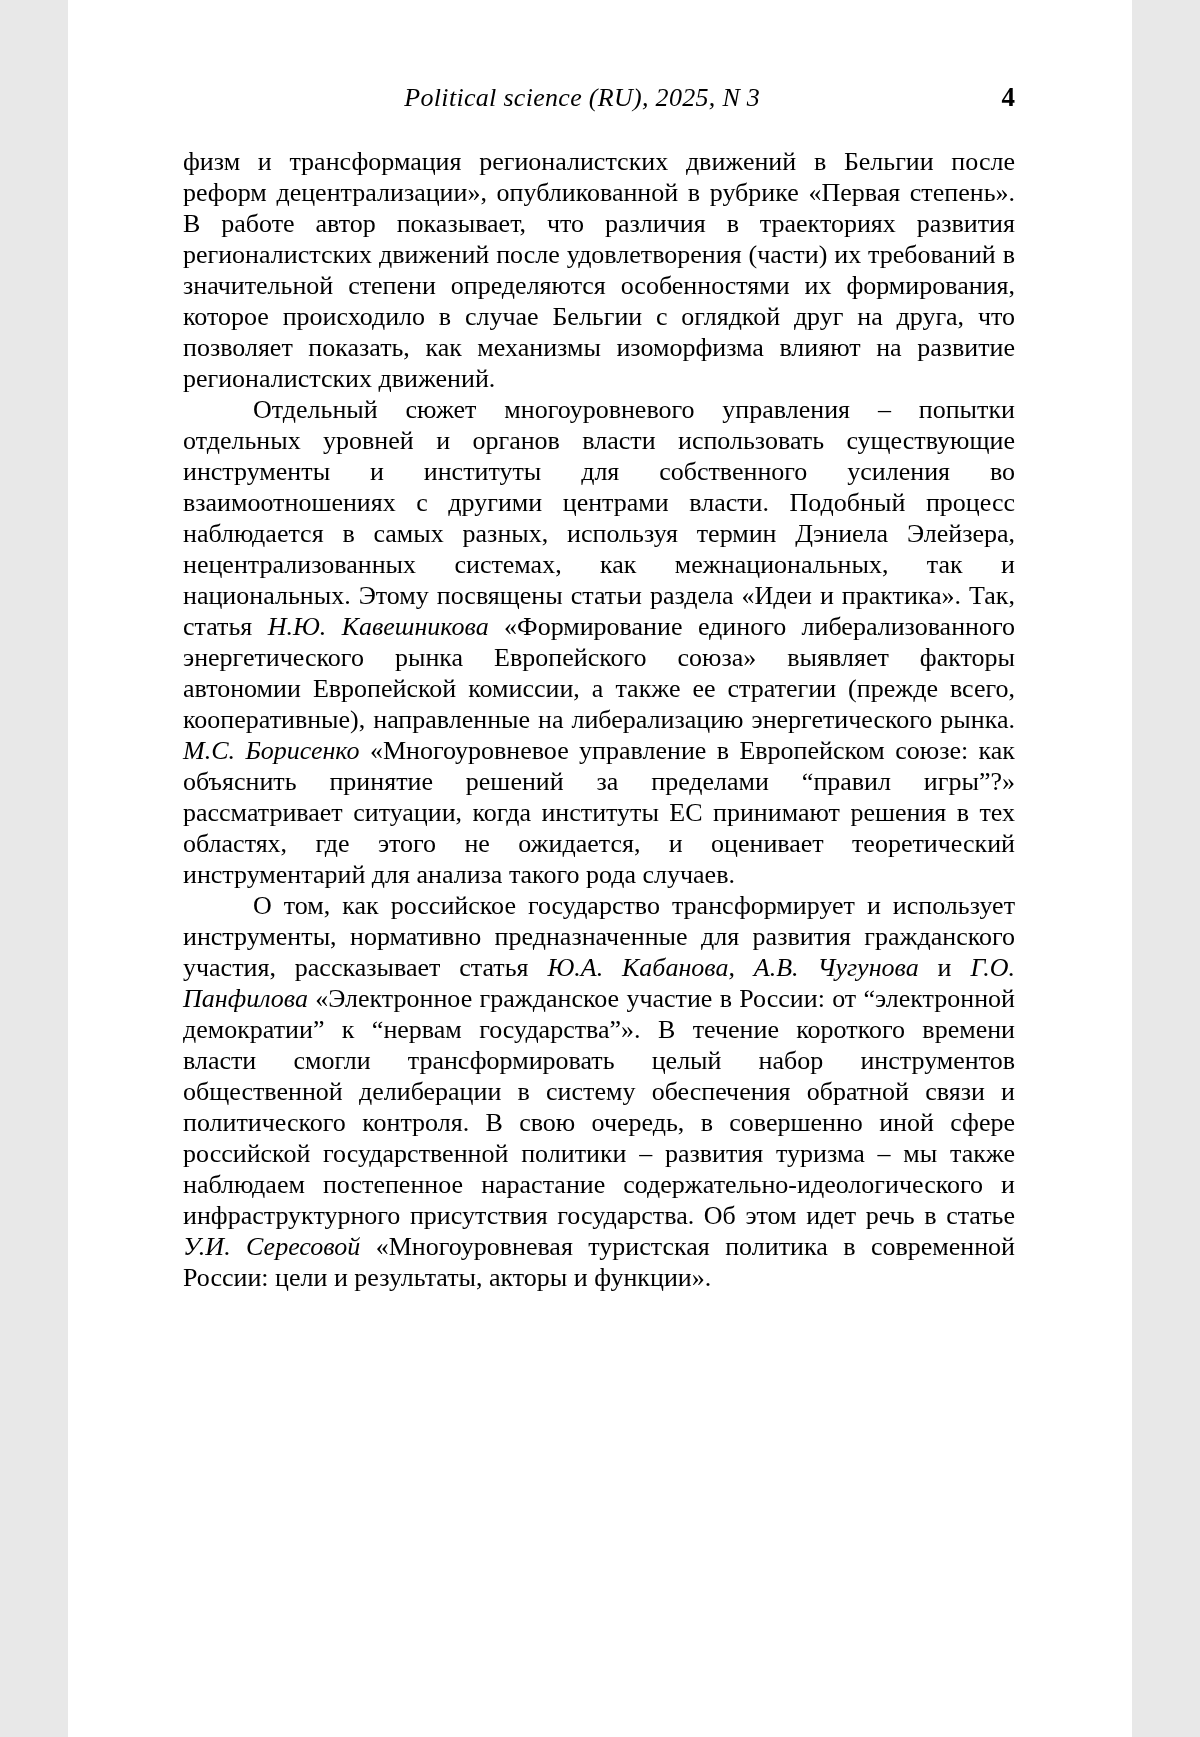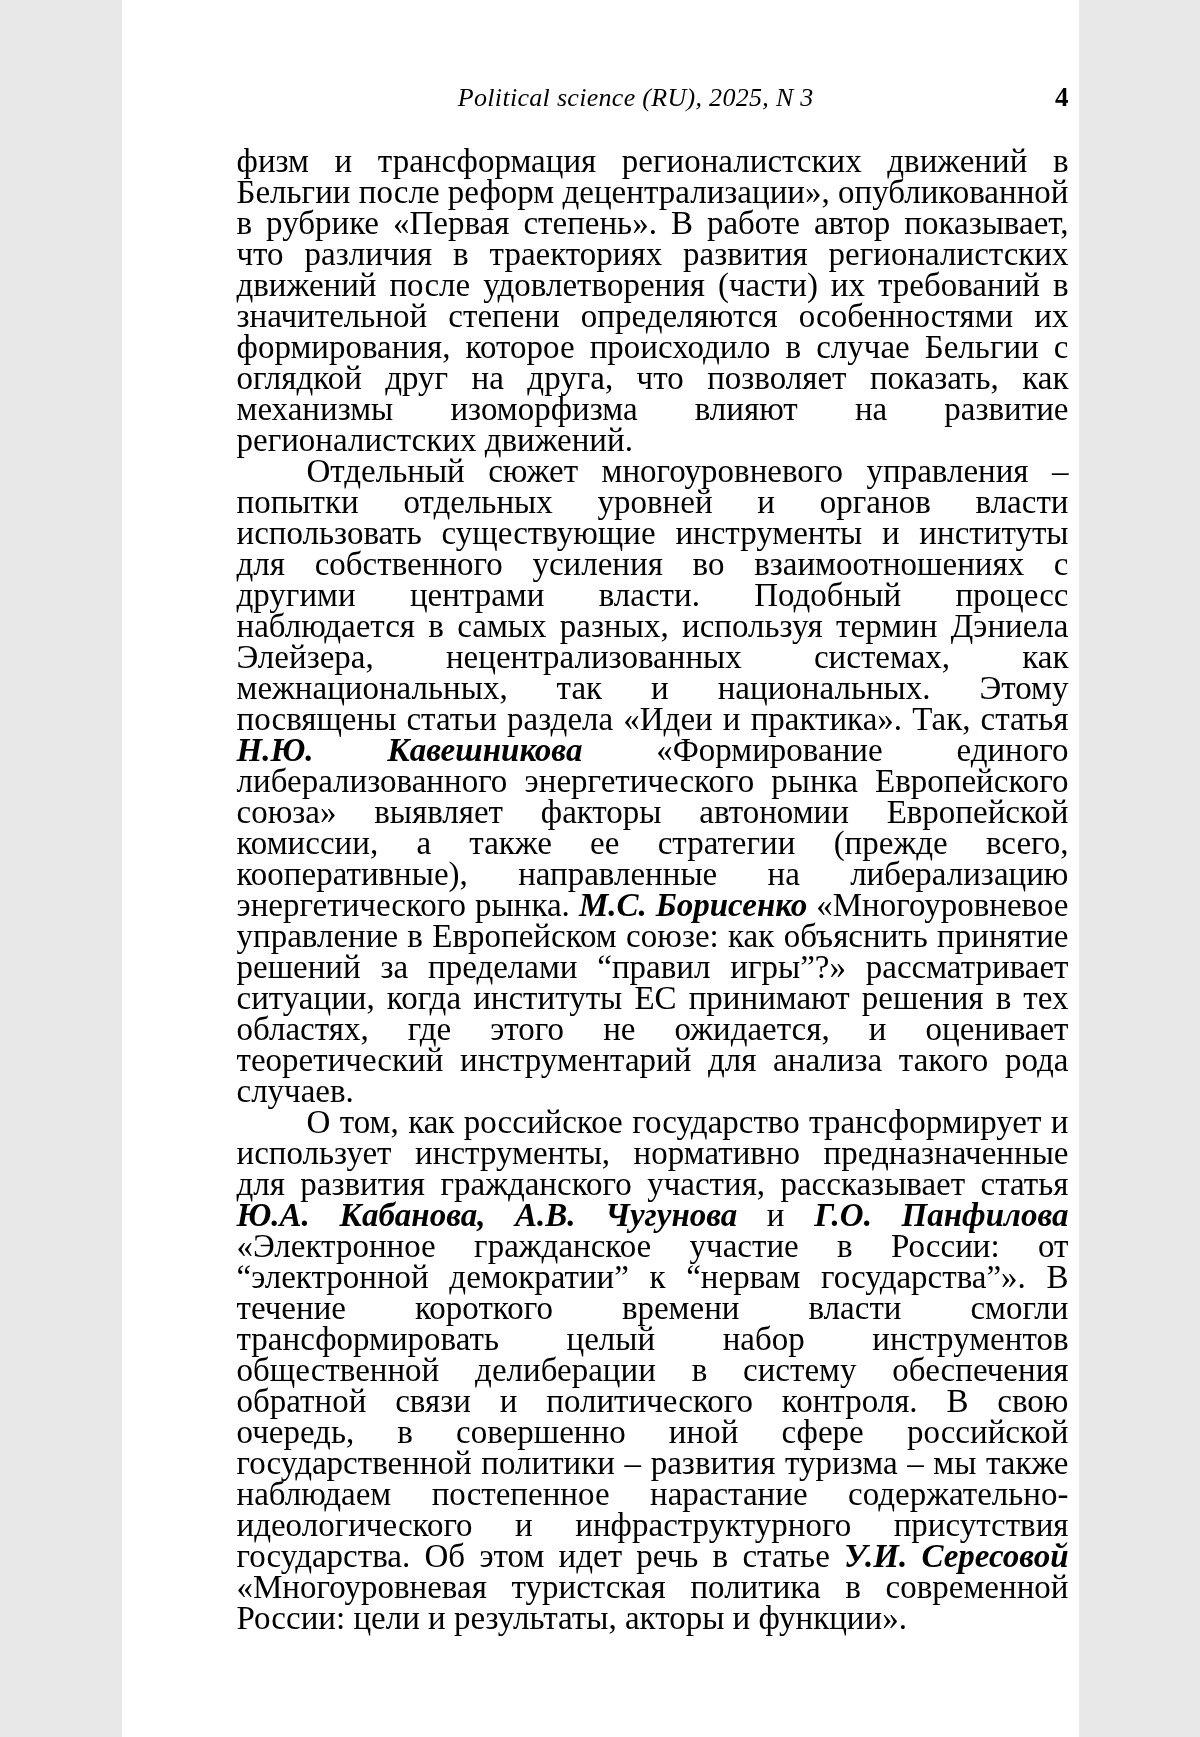--- a/index.html
+++ b/index.html
@@ -2,21 +2,21 @@
 <html><head>
 <meta charset="utf-8">
 <style>
   html, body {
     margin: 0;
     padding: 0;
     background: #e8e8e8;
   }
   .page {
     position: relative;
-    width: 957px;
+    width: 1064px;
     height: 1737px;
     margin: 0 auto;
     background: #ffffff;
     color: #000000;
     font-family: "Liberation Serif", "DejaVu Serif", serif;
     box-sizing: border-box;
     overflow: hidden;
   }
   .running-header {
     position: absolute;
@@ -37,35 +37,34 @@
   .page-number {
     font-weight: bold;
     font-size: 27px;
     padding-left: 20px;
   }
   .body-text {
     position: absolute;
     top: 146px;
     left: 115px;
     width: 832px;
-    font-size: 33px;
+    font-size: 26px;
     line-height: 31px;
     text-align: justify;
     text-justify: inter-word;
   }
   p.para {
     margin: 0;
     padding: 0;
   }
   p.para.indent {
     text-indent: 70px;
   }
   em {
     font-style: italic;
-    font-weight: bold;
   }
 </style>
 </head>
 <body>
 
 <div class="page">
 
   <div class="running-header">
     <div class="journal-title">Political science (RU), 2025, N 3</div>
     <div class="page-number">4</div>

